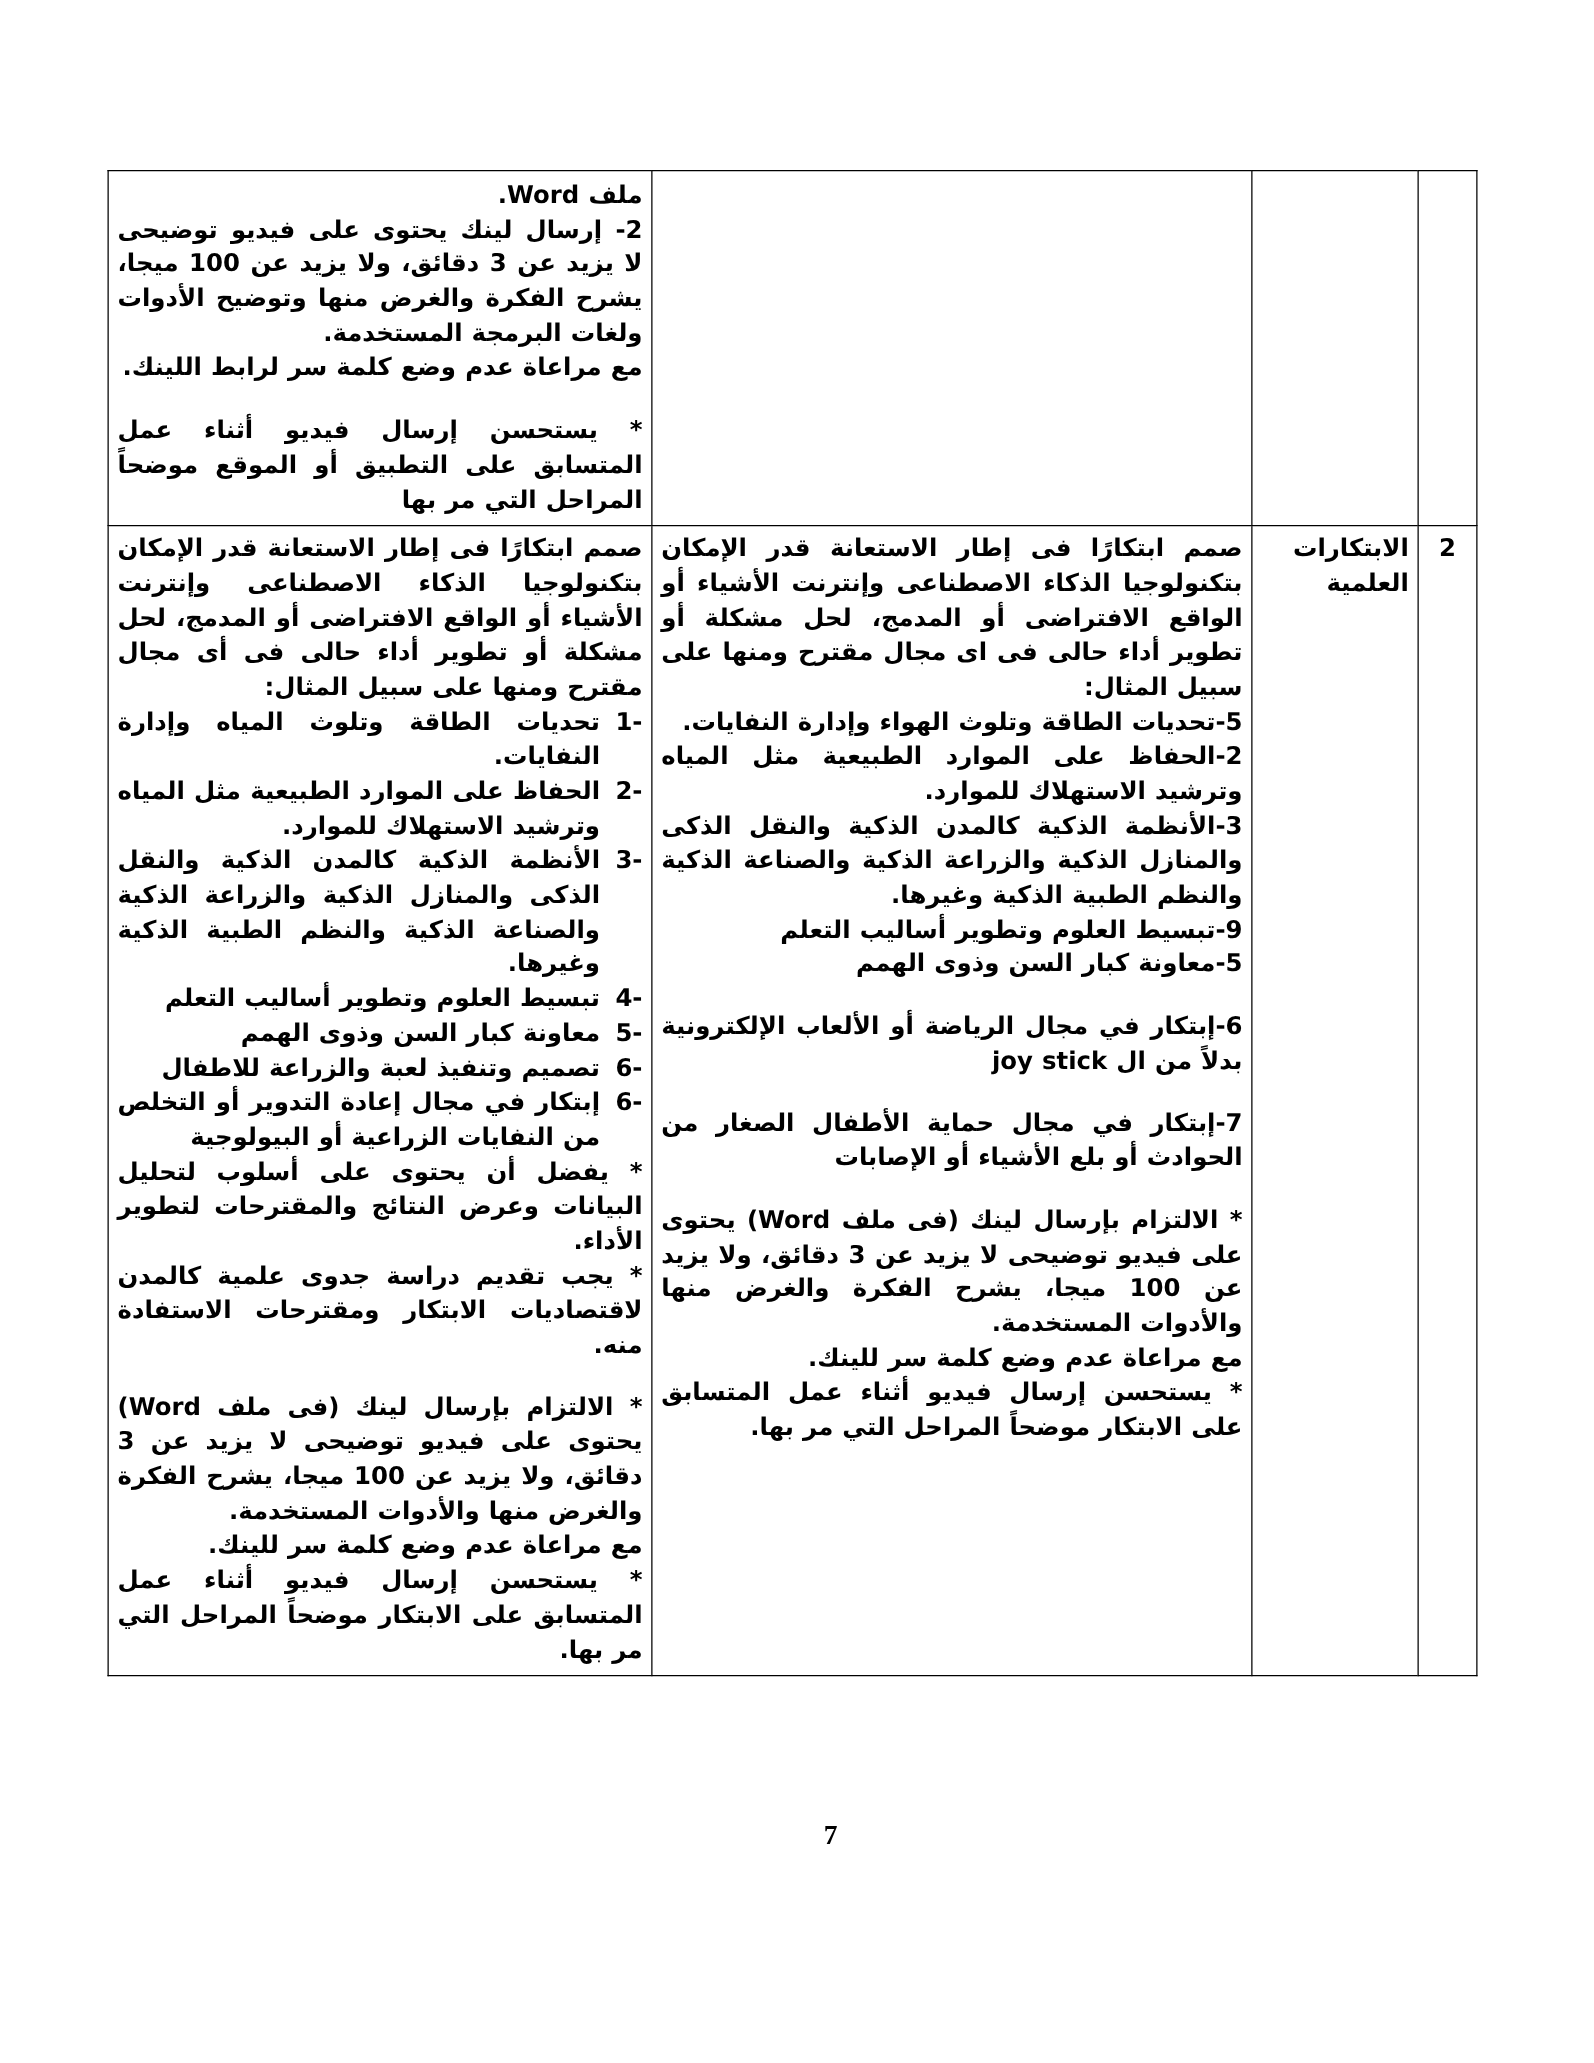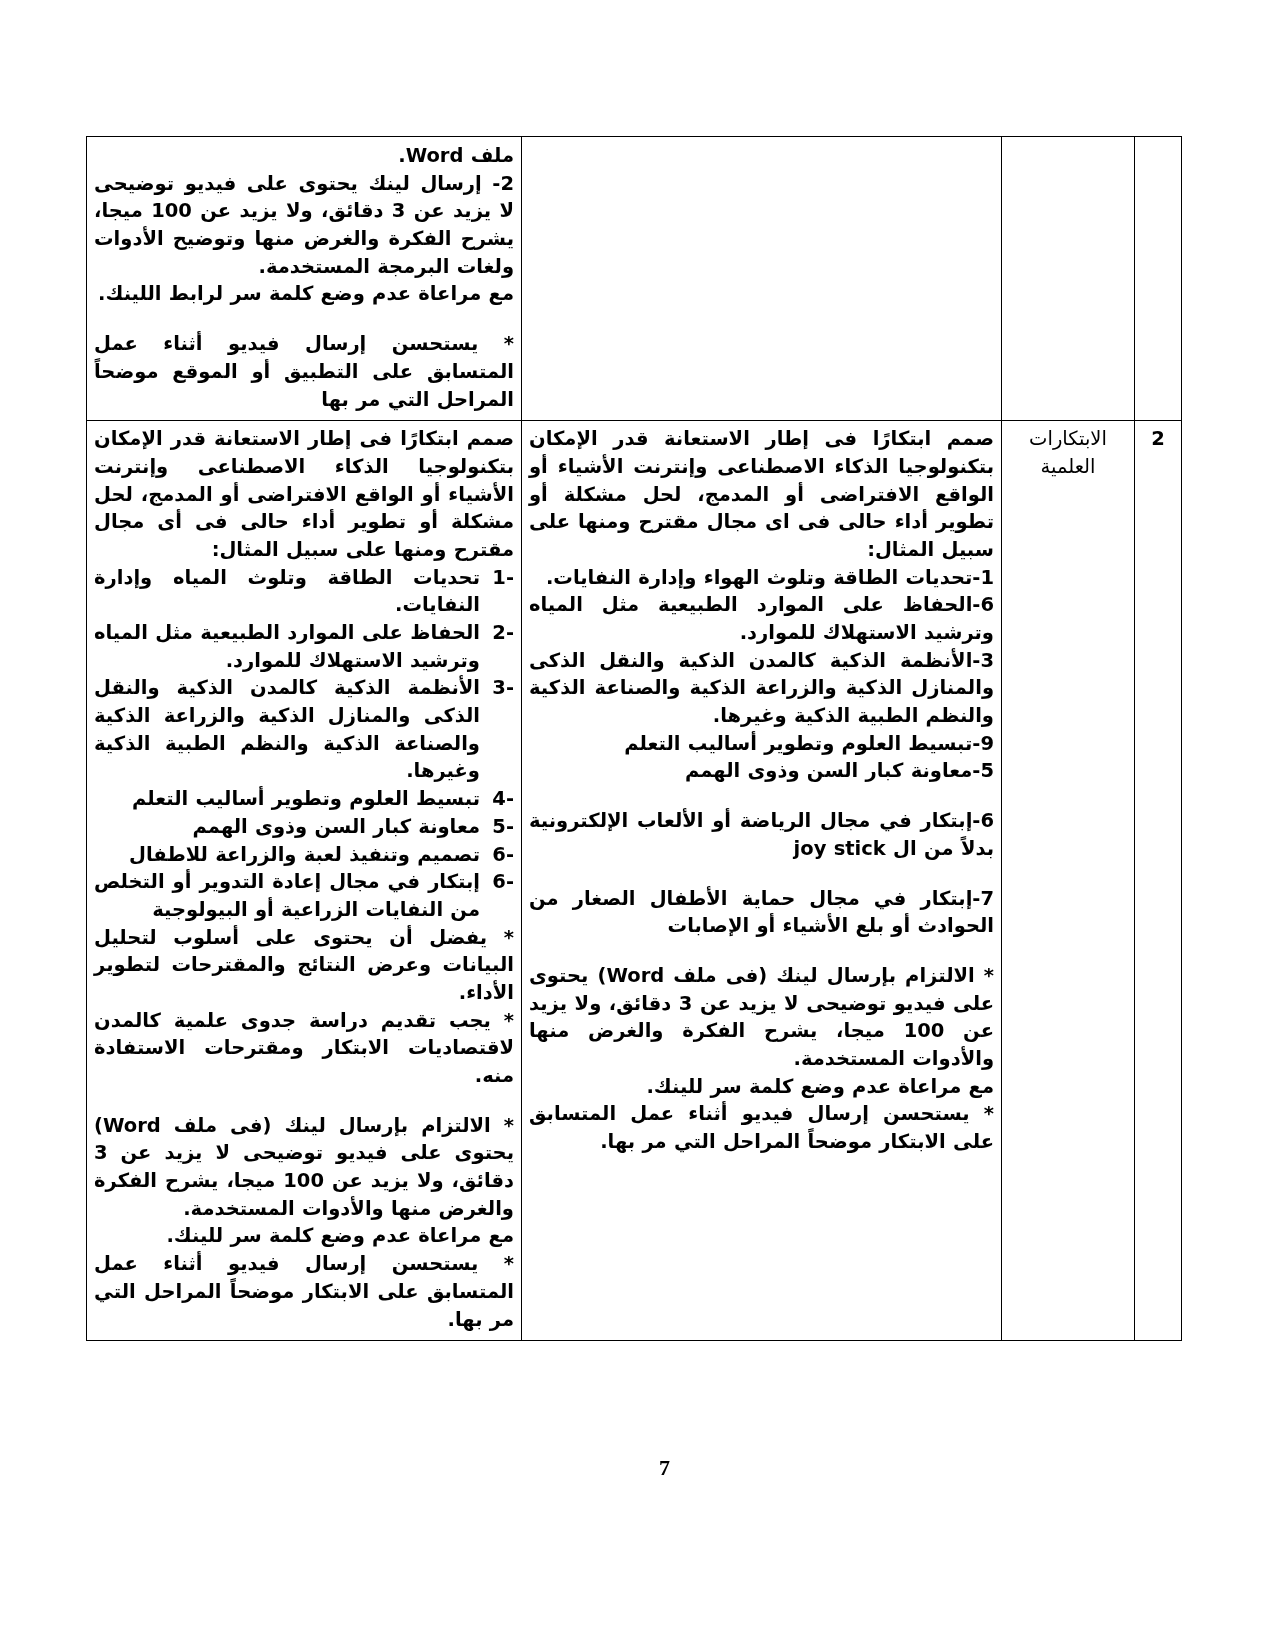--- a/index.html
+++ b/index.html
@@ -59,24 +59,24 @@
 
   .para {
     margin: 0 0 0 0;
     text-align: justify;
     text-justify: inter-word;
   }
   .para.spacer { height: 22px; }
 
   .cat-label {
     display: block;
-    text-align: center;
+    text-align: right;
     line-height: 1.45;
     font-size: 19.5px;
-    font-weight: normal;
+    font-weight: bold;
   }
 
   .num-label {
     display: block;
     text-align: center;
     font-size: 19.5px;
     font-weight: bold;
     direction: ltr;
   }
 
@@ -169,22 +169,22 @@
         </td>
 
         <td class="col-cat">
           <span class="cat-label">الابتكارات العلمية</span>
         </td>
 
         <td class="col-desc-b">
           <div class="cell-inner">
             <p class="para">صمم ابتكارًا فى إطار الاستعانة قدر الإمكان بتكنولوجيا الذكاء الاصطناعى وإنترنت الأشياء أو الواقع الافتراضى أو المدمج، لحل مشكلة أو تطوير أداء حالى فى اى مجال مقترح ومنها على سبيل المثال:</p>
             <ul class="list">
-              <li>1-تحديات الطاقة وتلوث الهواء وإدارة النفايات.</li>
-              <li>6-الحفاظ على الموارد الطبيعية مثل المياه وترشيد الاستهلاك للموارد.</li>
+              <li>5-تحديات الطاقة وتلوث الهواء وإدارة النفايات.</li>
+              <li>2-الحفاظ على الموارد الطبيعية مثل المياه وترشيد الاستهلاك للموارد.</li>
               <li>3-الأنظمة الذكية كالمدن الذكية والنقل الذكى والمنازل الذكية والزراعة الذكية والصناعة الذكية والنظم الطبية الذكية وغيرها.</li>
               <li>9-تبسيط العلوم وتطوير أساليب التعلم</li>
               <li>5-معاونة كبار السن وذوى الهمم</li>
             </ul>
             <div class="para spacer"></div>
             <ul class="list">
               <li>6-إبتكار في مجال الرياضة أو الألعاب الإلكترونية بدلاً من ال joy stick</li>
             </ul>
             <div class="para spacer"></div>
             <ul class="list">

